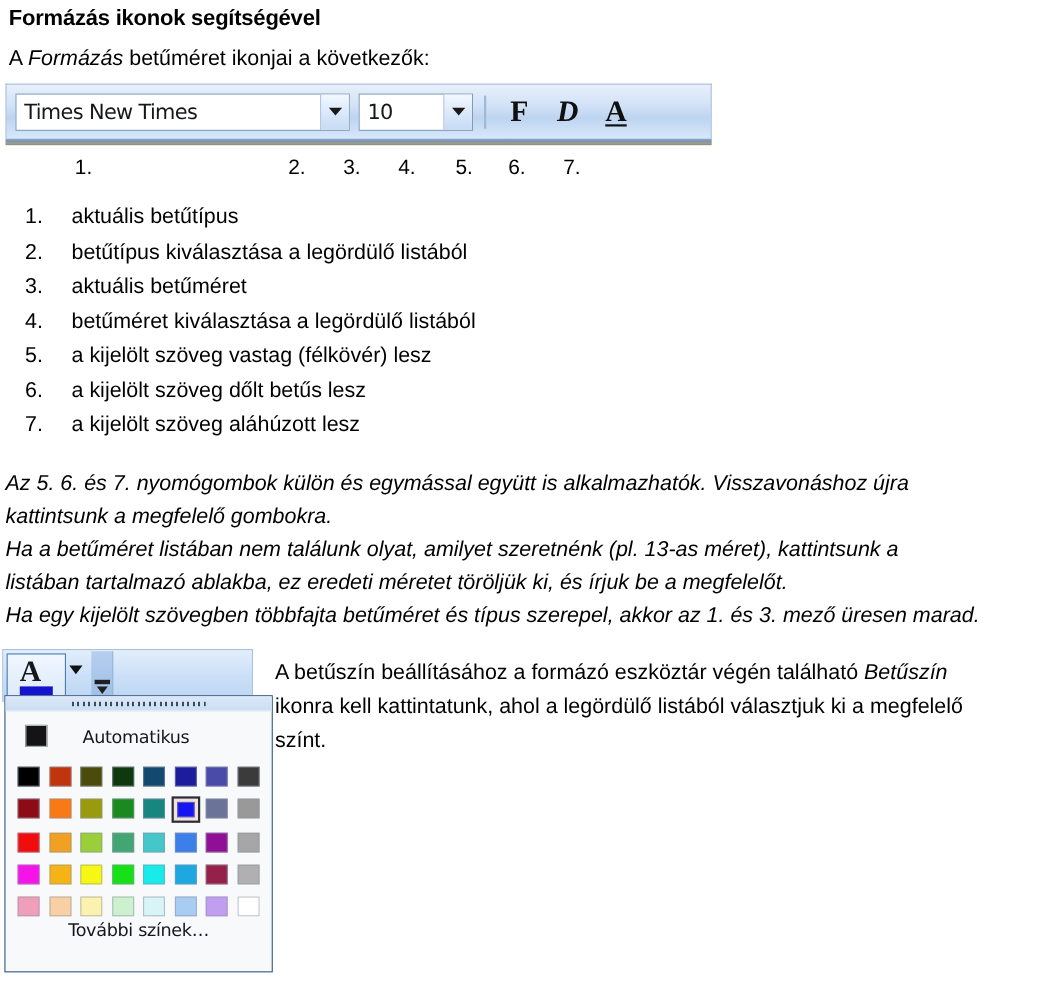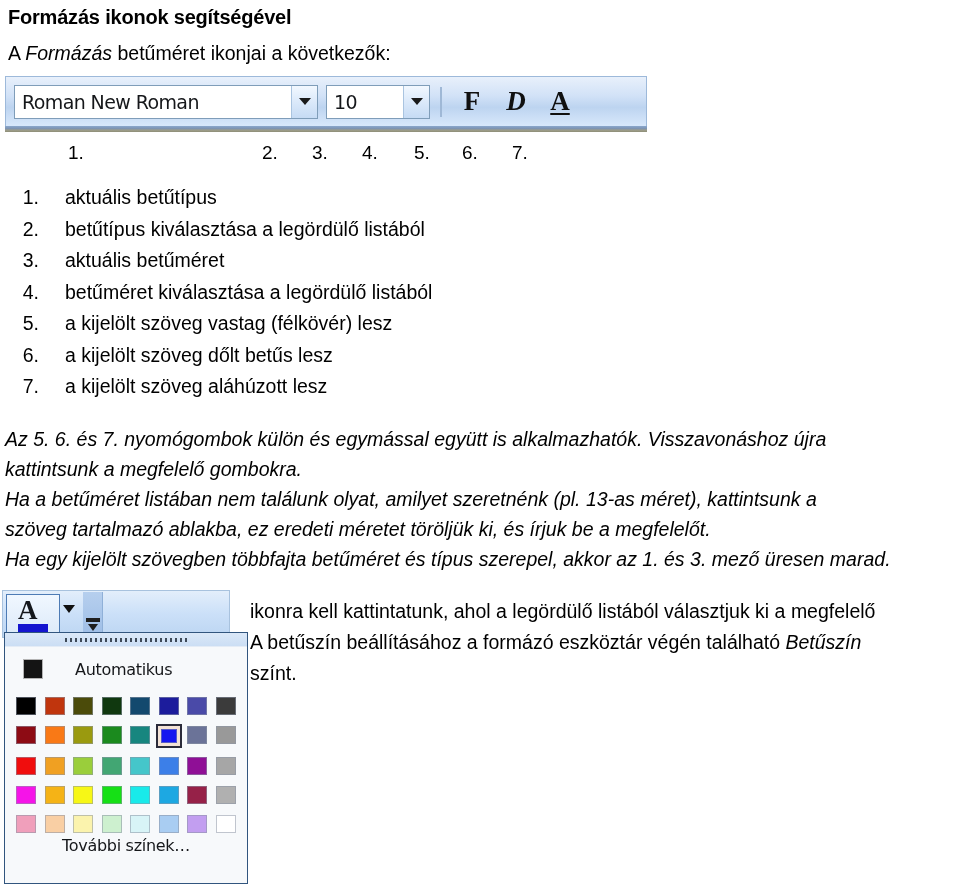--- a/index.html
+++ b/index.html
@@ -216,21 +216,21 @@
 <body>
 
 <div class="page">
 
   <div class="doc-title">Formázás ikonok segítségével</div>
   <div class="intro"><span>A </span><em>Formázás</em><span> betűméret ikonjai a következők:</span></div>
 
   <div class="toolbar-wrap">
     <div class="toolbar">
       <div class="combo combo-font">
-        <div class="combo-text">Roman New Roman</div>
+        <div class="combo-text">Times New Times</div>
         <div class="combo-btn">
           <span class="caret"></span>
         </div>
       </div>
       <div style="width:8px"></div>
       <div class="combo combo-size">
         <div class="combo-text">10</div>
         <div class="combo-btn">
           <span class="caret"></span>
         </div>
@@ -280,21 +280,21 @@
       <div class="li">
         <span class="num">7.</span>
         <span class="txt">a kijelölt szöveg aláhúzott lesz</span>
       </div>
     </div>
 
   <div class="para">
       <p>Az 5. 6. és 7. nyomógombok külön és egymással együtt is alkalmazhatók. Visszavonáshoz újra</p>
       <p>kattintsunk a megfelelő gombokra.</p>
       <p>Ha a betűméret listában nem találunk olyat, amilyet szeretnénk (pl. 13-as méret), kattintsunk a</p>
-      <p>szöveg tartalmazó ablakba, ez eredeti méretet töröljük ki, és írjuk be a megfelelőt.</p>
+      <p>listában tartalmazó ablakba, ez eredeti méretet töröljük ki, és írjuk be a megfelelőt.</p>
       <p>Ha egy kijelölt szövegben többfajta betűméret és típus szerepel, akkor az 1. és 3. mező üresen marad.</p>
     </div>
 
   <div class="colorshot">
     <div class="cs-toolstrip">
       <div class="cs-fcbtn">
         <div>
           <div class="cs-A">A</div>
           <div class="cs-Abar"></div>
         </div>
@@ -434,18 +434,18 @@
           </div>
           <div class="sw-cell">
             <div class="sw" style="background: rgb(255, 255, 255);"></div>
           </div>
         </div>
       <div class="cs-more">További színek…</div>
     </div>
   </div>
 
   <div class="sidepara">
+    <p><span>A betűszín beállításához a formázó eszköztár végén található </span><em>Betűszín</em></p>
     <p>ikonra kell kattintatunk, ahol a legördülő listából választjuk ki a megfelelő</p>
-    <p><span>A betűszín beállításához a formázó eszköztár végén található </span><em>Betűszín</em></p>
     <p>színt.</p>
   </div>
 
 </div>
 
 </body></html>

